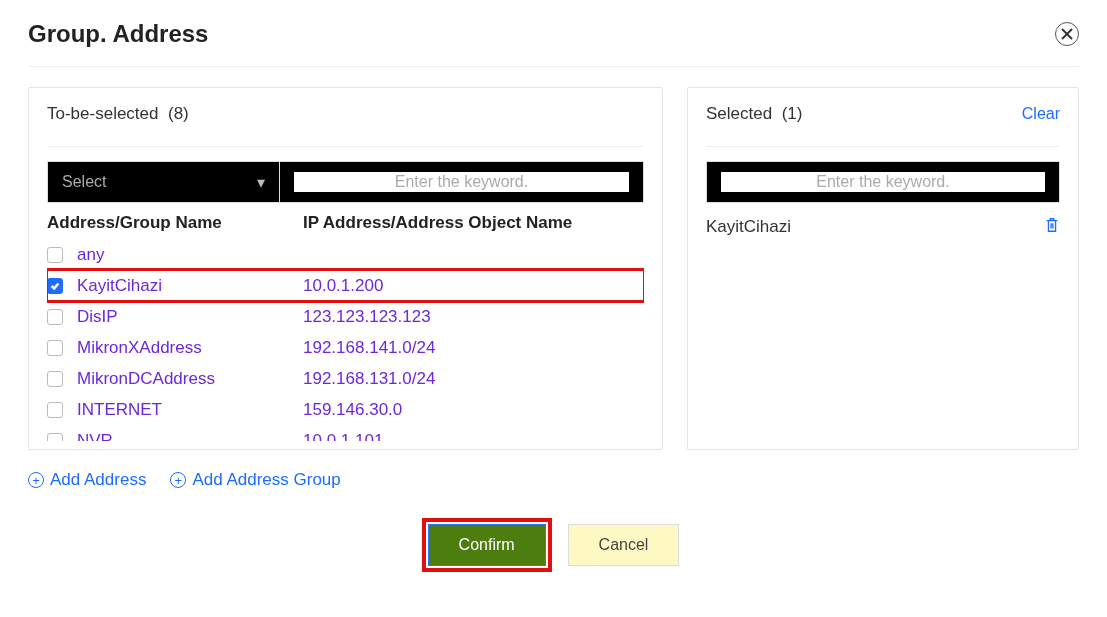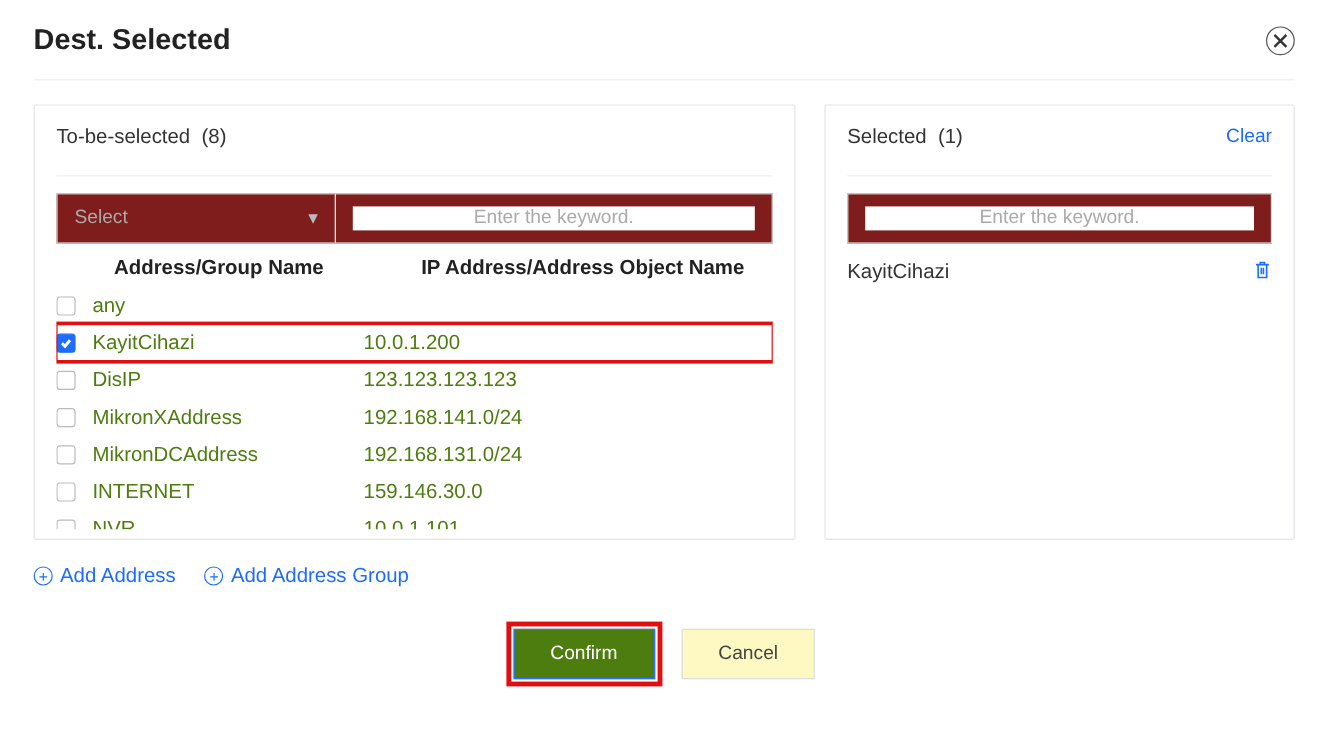--- a/index.html
+++ b/index.html
@@ -65,21 +65,21 @@
     gap: 0;
     margin: 14px 0 10px 0;
   }
   .select-box, .keyword-box {
     height: 42px;
     border: 1px solid #ddd;
     font-size: 16px;
     color: #aaa;
     display: flex;
     align-items: center;
-    background: #7f1d1d;
+    background: #000000;
   }
   .select-box {
     width: 232px;
     padding: 0 14px;
     justify-content: space-between;
     border-right: none;
   }
   .select-box .chev { color: #bbb; }
   .keyword-box { flex: 1; padding: 0 14px; }
   .keyword-box input {
@@ -89,35 +89,35 @@
   .keyword-box input::placeholder { color: #aaa; }
 
   .columns {
     display: flex;
     font-size: 17px;
     font-weight: 600;
     color: #222;
     margin-top: 6px;
     margin-bottom: 6px;
   }
-  .col-a { width: 256px; margin-left: 48px; }
+  .col-a { width: 256px; }
   .col-b { flex: 1; }
 
   .list-wrap {
     position: relative;
     height: 202px;
     overflow: hidden;
   }
   .list { }
   .row {
     display: flex;
     align-items: center;
     height: 31px;
     font-size: 17px;
-    color: #4d7c0f;
+    color: #6d28d9;
   }
   .row .cb-cell { width: 30px; display: flex; align-items: center; }
   .row .name-cell { width: 226px; }
   .row .ip-cell { flex: 1; }
   .row.highlighted { outline: 3px solid #e20f10; outline-offset: -1px; }
 
   .checkbox {
     width: 16px; height: 16px;
     border: 1.5px solid #bbb;
     border-radius: 3px;
@@ -179,21 +179,21 @@
     outline: 4px solid #e20f10;
     outline-offset: 2px;
   }
 </style>
 </head>
 <body>
 
 <div class="modal">
 
   <div class="header">
-    <div class="title">Dest. Selected</div>
+    <div class="title">Group. Address</div>
     <div class="close-btn">
       <svg viewBox="0 0 12 12">
           <line x1="1" y1="1" x2="11" y2="11"></line>
           <line x1="11" y1="1" x2="1" y2="11"></line>
         </svg>
     </div>
   </div>
 
   <div class="panels">
 

